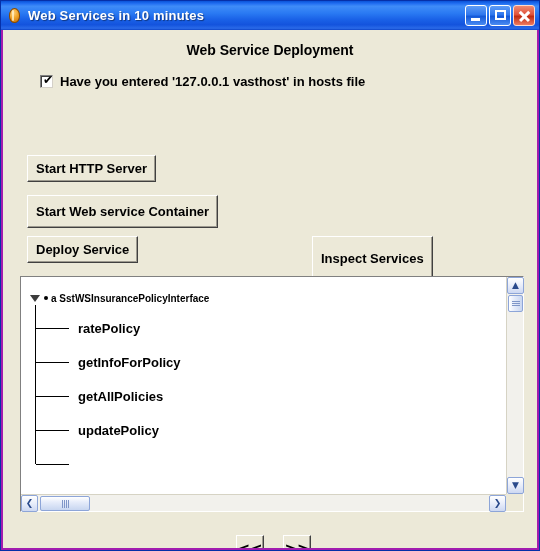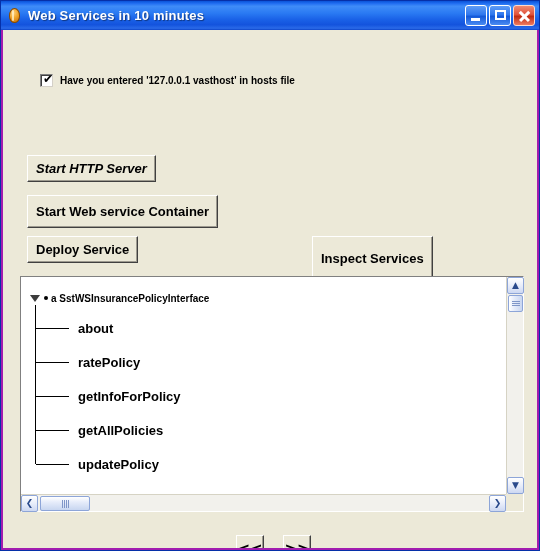--- a/index.html
+++ b/index.html
@@ -169,21 +169,21 @@
   .xp-check .tick {
     position: absolute;
     left: 2px; top: 0px;
     width: 8px; height: 9px;
     color: #000;
     font-size: 12px;
     line-height: 9px;
     font-family: "DejaVu Sans", sans-serif;
   }
   #checkbox-label {
-    font-size: 10px;
+    font-size: 13px;
     font-weight: bold;
     color: #000;
     white-space: nowrap;
   }
 
   
   .btn {
     position: absolute;
     box-sizing: border-box;
     background: #ece9d8;
@@ -197,21 +197,21 @@
     font-weight: bold;
     color: #000;
     display: flex;
     align-items: center;
     justify-content: center;
     white-space: nowrap;
     cursor: default;
     padding: 0 8px;
   }
 
-  #btn-start-http   { left: 24px;  top: 125px; height: 27px; font-style: italic; }
+  #btn-start-http   { left: 24px;  top: 125px; height: 27px; }
   #btn-start-ws     { left: 24px;  top: 165px; height: 33px; }
   #btn-deploy       { left: 24px;  top: 206px; height: 27px; }
   #btn-inspect-cont { left: 309px; top: 165px; height: 27px; }
   #btn-inspect-srv  { left: 309px; top: 206px; height: 44px; }
 
   .navbtn {
     position: absolute;
     width: 28px;
     height: 28px;
     top: 505px;
@@ -430,20 +430,21 @@
       </div>
       <div class="win-btn close">
         <span class="g-x1"></span>
         <span class="g-x2"></span>
       </div>
     </div>
   </div>
 
   <div id="client">
 
+    <div id="heading">Web Service Deployment</div>
 
     <div id="checkbox-row">
       <span class="xp-check">
         <span class="tick">✔</span>
       </span>
       <span id="checkbox-label">Have you entered  '127.0.0.1  vasthost' in hosts file</span>
     </div>
 
     <div class="btn" id="btn-start-http">Start HTTP Server</div>
     <div class="btn" id="btn-start-ws">Start Web service Container</div>
@@ -458,23 +459,20 @@
           <div id="trunk" style="height: 159px;"></div>
 
           <div class="tree-root">
             <span class="root-toggle">
               <span class="tri"></span>
             </span>
             <span class="root-bullet"></span>
             <span class="tree-label">a SstWSInsurancePolicyInterface</span>
           </div>
 
-          <div class="tree-child">
-            <span class="clabel">about</span>
-          </div>
           <div class="tree-child">
             <span class="clabel">ratePolicy</span>
           </div>
           <div class="tree-child">
             <span class="clabel">getInfoForPolicy</span>
           </div>
           <div class="tree-child">
             <span class="clabel">getAllPolicies</span>
           </div>
           <div class="tree-child">

